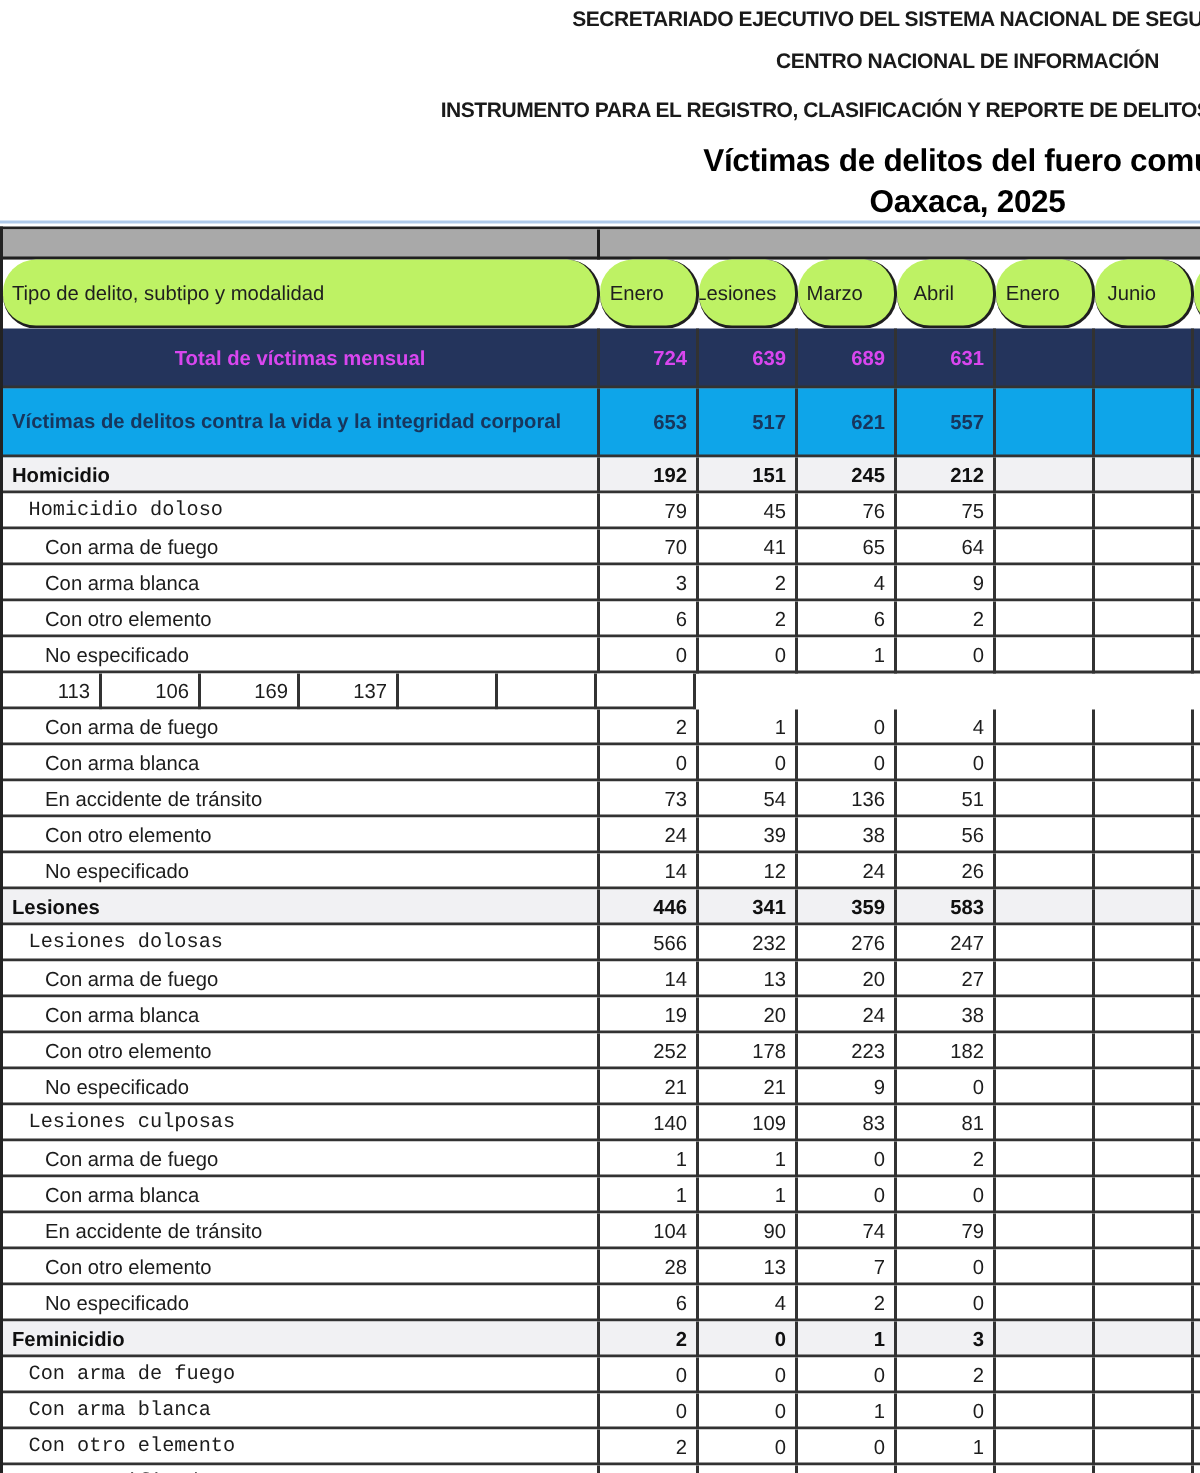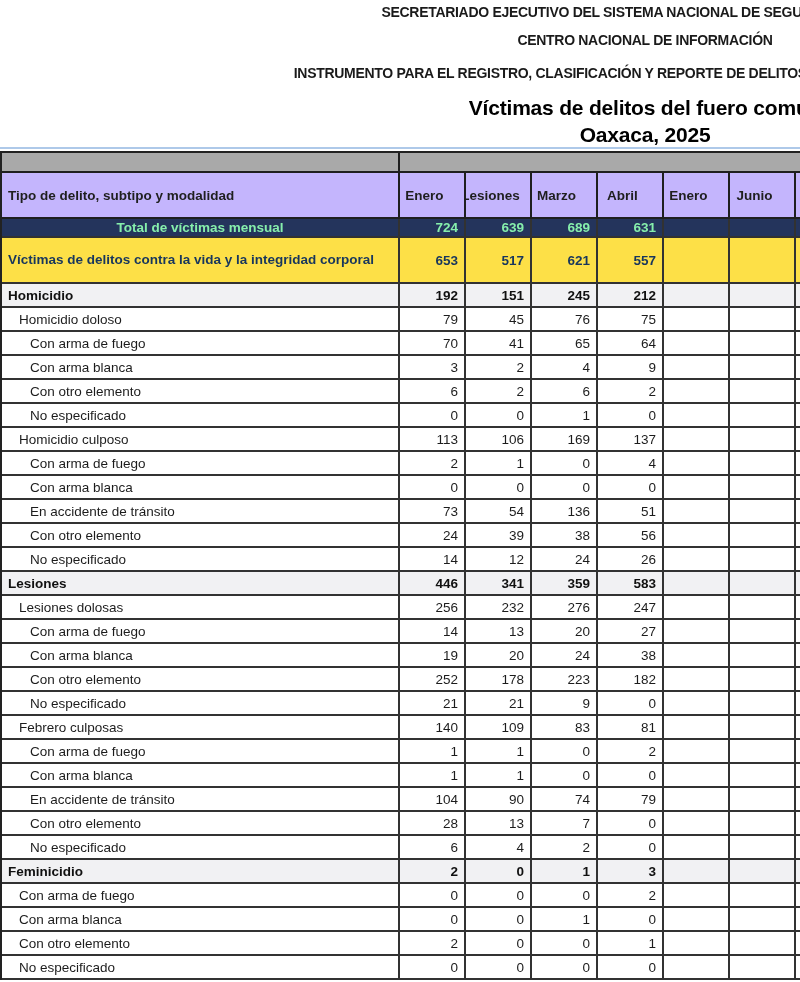--- a/index.html
+++ b/index.html
@@ -26,31 +26,31 @@
     border-right:2px solid #323232;border-bottom:2px solid #323232;
     display:flex;align-items:center;font-size:13.5px;color:#1c1c1c;
     overflow:hidden;white-space:nowrap;
   }
   .label-cell{width:398px;padding-left:6px;justify-content:flex-start;}
   .val-cell{width:66px;justify-content:flex-end;padding-right:6px;}
   
   .band-row .cell{height:20px;background:#a9a9a9;border-right-color:#1f1f1f;border-bottom-color:#1f1f1f;}
   .band-months{width:462px;border-right:none !important;}
   
-  .head-row .cell{height:46px;background:#c4b5fd;font-weight:bold;color:#1f1f1f;
-    border-right-color:#1f1f1f;border-bottom-color:#1f1f1f;}
+  .head-row .cell{height:46px;background:#bef264;font-weight:normal;color:#1f1f1f;
+    border-right-color:#1f1f1f;border-bottom-color:#1f1f1f;border-radius:22px;}
   .head-row .val-cell{justify-content:center;padding-right:15px;}
   
-  .r-total .cell{height:19px;background:#24345c;color:#86efac;font-weight:bold;}
+  .r-total .cell{height:40px;background:#24345c;color:#d946ef;font-weight:bold;}
   .r-total .label-cell{justify-content:center;padding-left:0;}
-  .r-category .cell{height:46px;background:#fde047;color:#17365d;font-weight:bold;}
+  .r-category .cell{height:46px;background:#0ea5e9;color:#17365d;font-weight:bold;}
   .r-category .label-cell{white-space:normal;line-height:1.3;font-size:13.5px;}
   .r-section .cell{height:24px;background:#f1f1f3;font-weight:bold;color:#101010;}
   .r-sub1 .cell,.r-sub2 .cell{height:24px;background:#ffffff;}
-  .r-sub1 .label-cell{padding-left:17px;}
+  .r-sub1 .label-cell{padding-left:17px;font-family:Liberation Mono, monospace;}
   .r-sub2 .label-cell{padding-left:28px;}
 </style>
 </head>
 <body>
 
 <div class="page">
 
   <div class="doc-header">
     <div class="h-line1">SECRETARIADO EJECUTIVO DEL SISTEMA NACIONAL DE SEGURIDAD PÚBLICA</div>
     <div class="h-line2">CENTRO NACIONAL DE INFORMACIÓN</div>
@@ -151,21 +151,20 @@
           <div class="cell label-cell">No especificado</div>
           <div class="cell val-cell">0</div>
           <div class="cell val-cell">0</div>
           <div class="cell val-cell">1</div>
           <div class="cell val-cell">0</div>
           <div class="cell val-cell"></div>
           <div class="cell val-cell"></div>
           <div class="cell val-cell"></div>
         </div>
         <div class="t-row r-sub1">
-          <div class="cell label-cell">Homicidio culposo</div>
           <div class="cell val-cell">113</div>
           <div class="cell val-cell">106</div>
           <div class="cell val-cell">169</div>
           <div class="cell val-cell">137</div>
           <div class="cell val-cell"></div>
           <div class="cell val-cell"></div>
           <div class="cell val-cell"></div>
         </div>
         <div class="t-row r-sub2">
           <div class="cell label-cell">Con arma de fuego</div>
@@ -222,21 +221,21 @@
           <div class="cell val-cell">446</div>
           <div class="cell val-cell">341</div>
           <div class="cell val-cell">359</div>
           <div class="cell val-cell">583</div>
           <div class="cell val-cell"></div>
           <div class="cell val-cell"></div>
           <div class="cell val-cell"></div>
         </div>
         <div class="t-row r-sub1">
           <div class="cell label-cell">Lesiones dolosas</div>
-          <div class="cell val-cell">256</div>
+          <div class="cell val-cell">566</div>
           <div class="cell val-cell">232</div>
           <div class="cell val-cell">276</div>
           <div class="cell val-cell">247</div>
           <div class="cell val-cell"></div>
           <div class="cell val-cell"></div>
           <div class="cell val-cell"></div>
         </div>
         <div class="t-row r-sub2">
           <div class="cell label-cell">Con arma de fuego</div>
           <div class="cell val-cell">14</div>
@@ -271,21 +270,21 @@
           <div class="cell label-cell">No especificado</div>
           <div class="cell val-cell">21</div>
           <div class="cell val-cell">21</div>
           <div class="cell val-cell">9</div>
           <div class="cell val-cell">0</div>
           <div class="cell val-cell"></div>
           <div class="cell val-cell"></div>
           <div class="cell val-cell"></div>
         </div>
         <div class="t-row r-sub1">
-          <div class="cell label-cell">Febrero culposas</div>
+          <div class="cell label-cell">Lesiones culposas</div>
           <div class="cell val-cell">140</div>
           <div class="cell val-cell">109</div>
           <div class="cell val-cell">83</div>
           <div class="cell val-cell">81</div>
           <div class="cell val-cell"></div>
           <div class="cell val-cell"></div>
           <div class="cell val-cell"></div>
         </div>
         <div class="t-row r-sub2">
           <div class="cell label-cell">Con arma de fuego</div>

